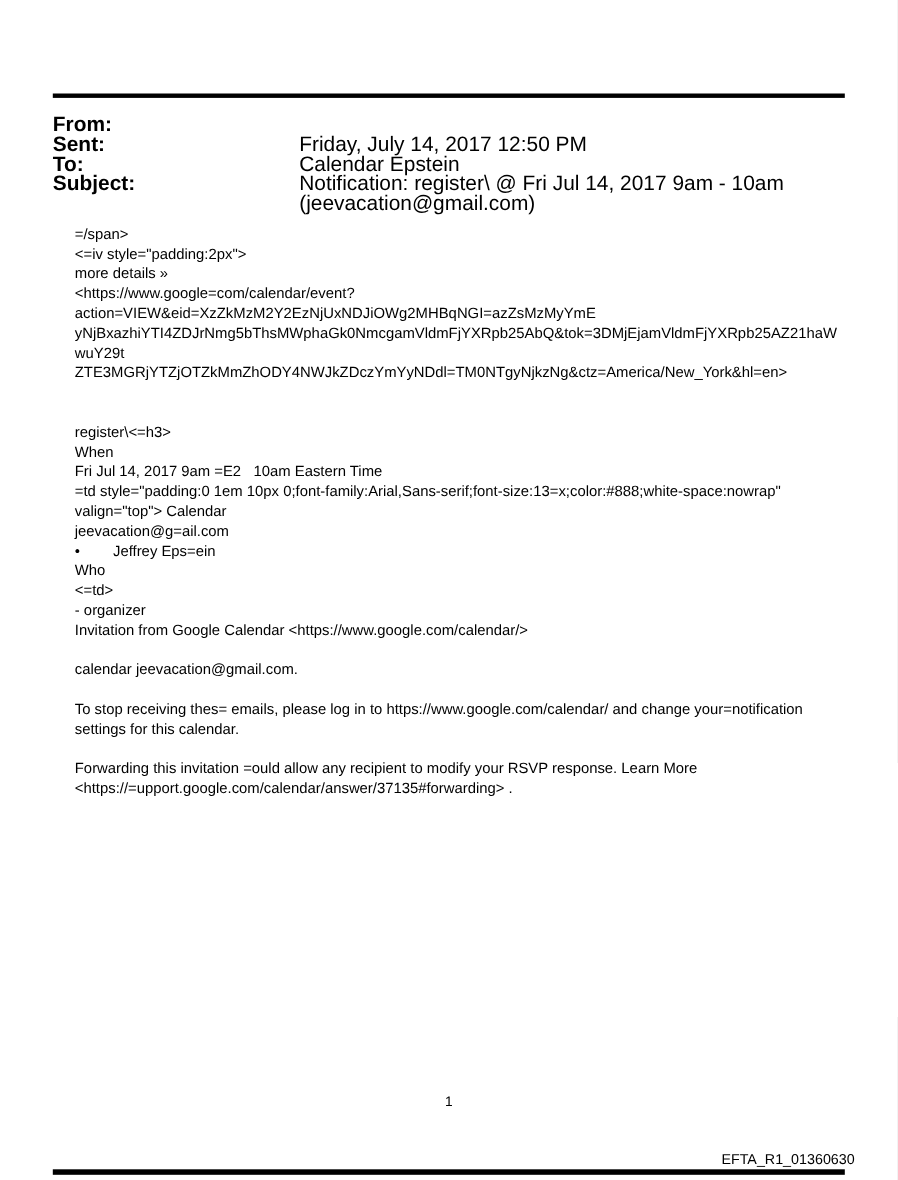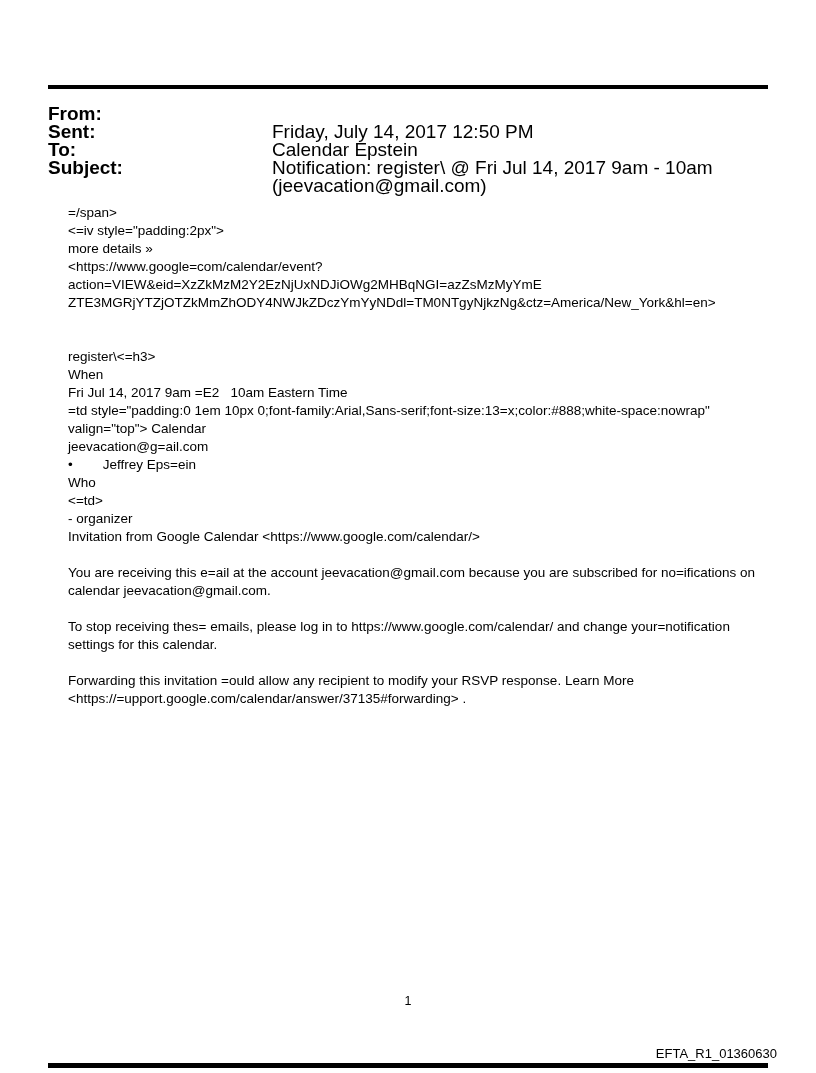--- a/index.html
+++ b/index.html
@@ -102,36 +102,36 @@
         <span class="header-label">Subject:</span>
         <span class="header-value">Notification: register\ @ Fri Jul 14, 2017 9am - 10am (jeevacation@gmail.com)</span>
       </div>
     </div>
 
   <div class="body-block" id="body-lines">
       <div class="body-line">=/span&gt;</div>
       <div class="body-line">&lt;=iv style="padding:2px"&gt;</div>
       <div class="body-line">more details »</div>
       <div class="body-line">&lt;https://www.google=com/calendar/event?action=VIEW&amp;eid=XzZkMzM2Y2EzNjUxNDJiOWg2MHBqNGI=azZsMzMyYmE</div>
+      <div class="body-line">yNjBxazhiYTI4ZDJrNmg5bThsMWphaGk0NmcgamVldmFjYXRpb25AbQ&amp;tok=3DMjEjamVldmFjYXRpb25AZ21haWwuY29t</div>
       <div class="body-line">ZTE3MGRjYTZjOTZkMmZhODY4NWJkZDczYmYyNDdl=TM0NTgyNjkzNg&amp;ctz=America/New_York&amp;hl=en&gt;</div>
       <div class="body-line">&nbsp;</div>
       <div class="body-line">&nbsp;</div>
       <div class="body-line">register\&lt;=h3&gt;</div>
       <div class="body-line">When</div>
       <div class="body-line">Fri Jul 14, 2017 9am =E2   10am Eastern Time</div>
       <div class="body-line">=td style="padding:0 1em 10px 0;font-family:Arial,Sans-serif;font-size:13=x;color:#888;white-space:nowrap"</div>
       <div class="body-line">valign="top"&gt; Calendar</div>
       <div class="body-line">jeevacation@g=ail.com</div>
       <div class="body-line">•        Jeffrey Eps=ein</div>
       <div class="body-line">Who</div>
       <div class="body-line">&lt;=td&gt;</div>
       <div class="body-line">- organizer</div>
       <div class="body-line">Invitation from Google Calendar &lt;https://www.google.com/calendar/&gt;</div>
       <div class="body-line">&nbsp;</div>
-      <div class="body-line">You are receiving this e=ail at the account jeevacation@gmail.com because you are subscribed for no=ifications on</div>
       <div class="body-line">calendar jeevacation@gmail.com.</div>
       <div class="body-line">&nbsp;</div>
       <div class="body-line">To stop receiving thes= emails, please log in to https://www.google.com/calendar/ and change your=notification</div>
       <div class="body-line">settings for this calendar.</div>
       <div class="body-line">&nbsp;</div>
       <div class="body-line">Forwarding this invitation =ould allow any recipient to modify your RSVP response. Learn More</div>
       <div class="body-line">&lt;https://=upport.google.com/calendar/answer/37135#forwarding&gt; .</div>
     </div>
 
   <div class="page-number">1</div>

